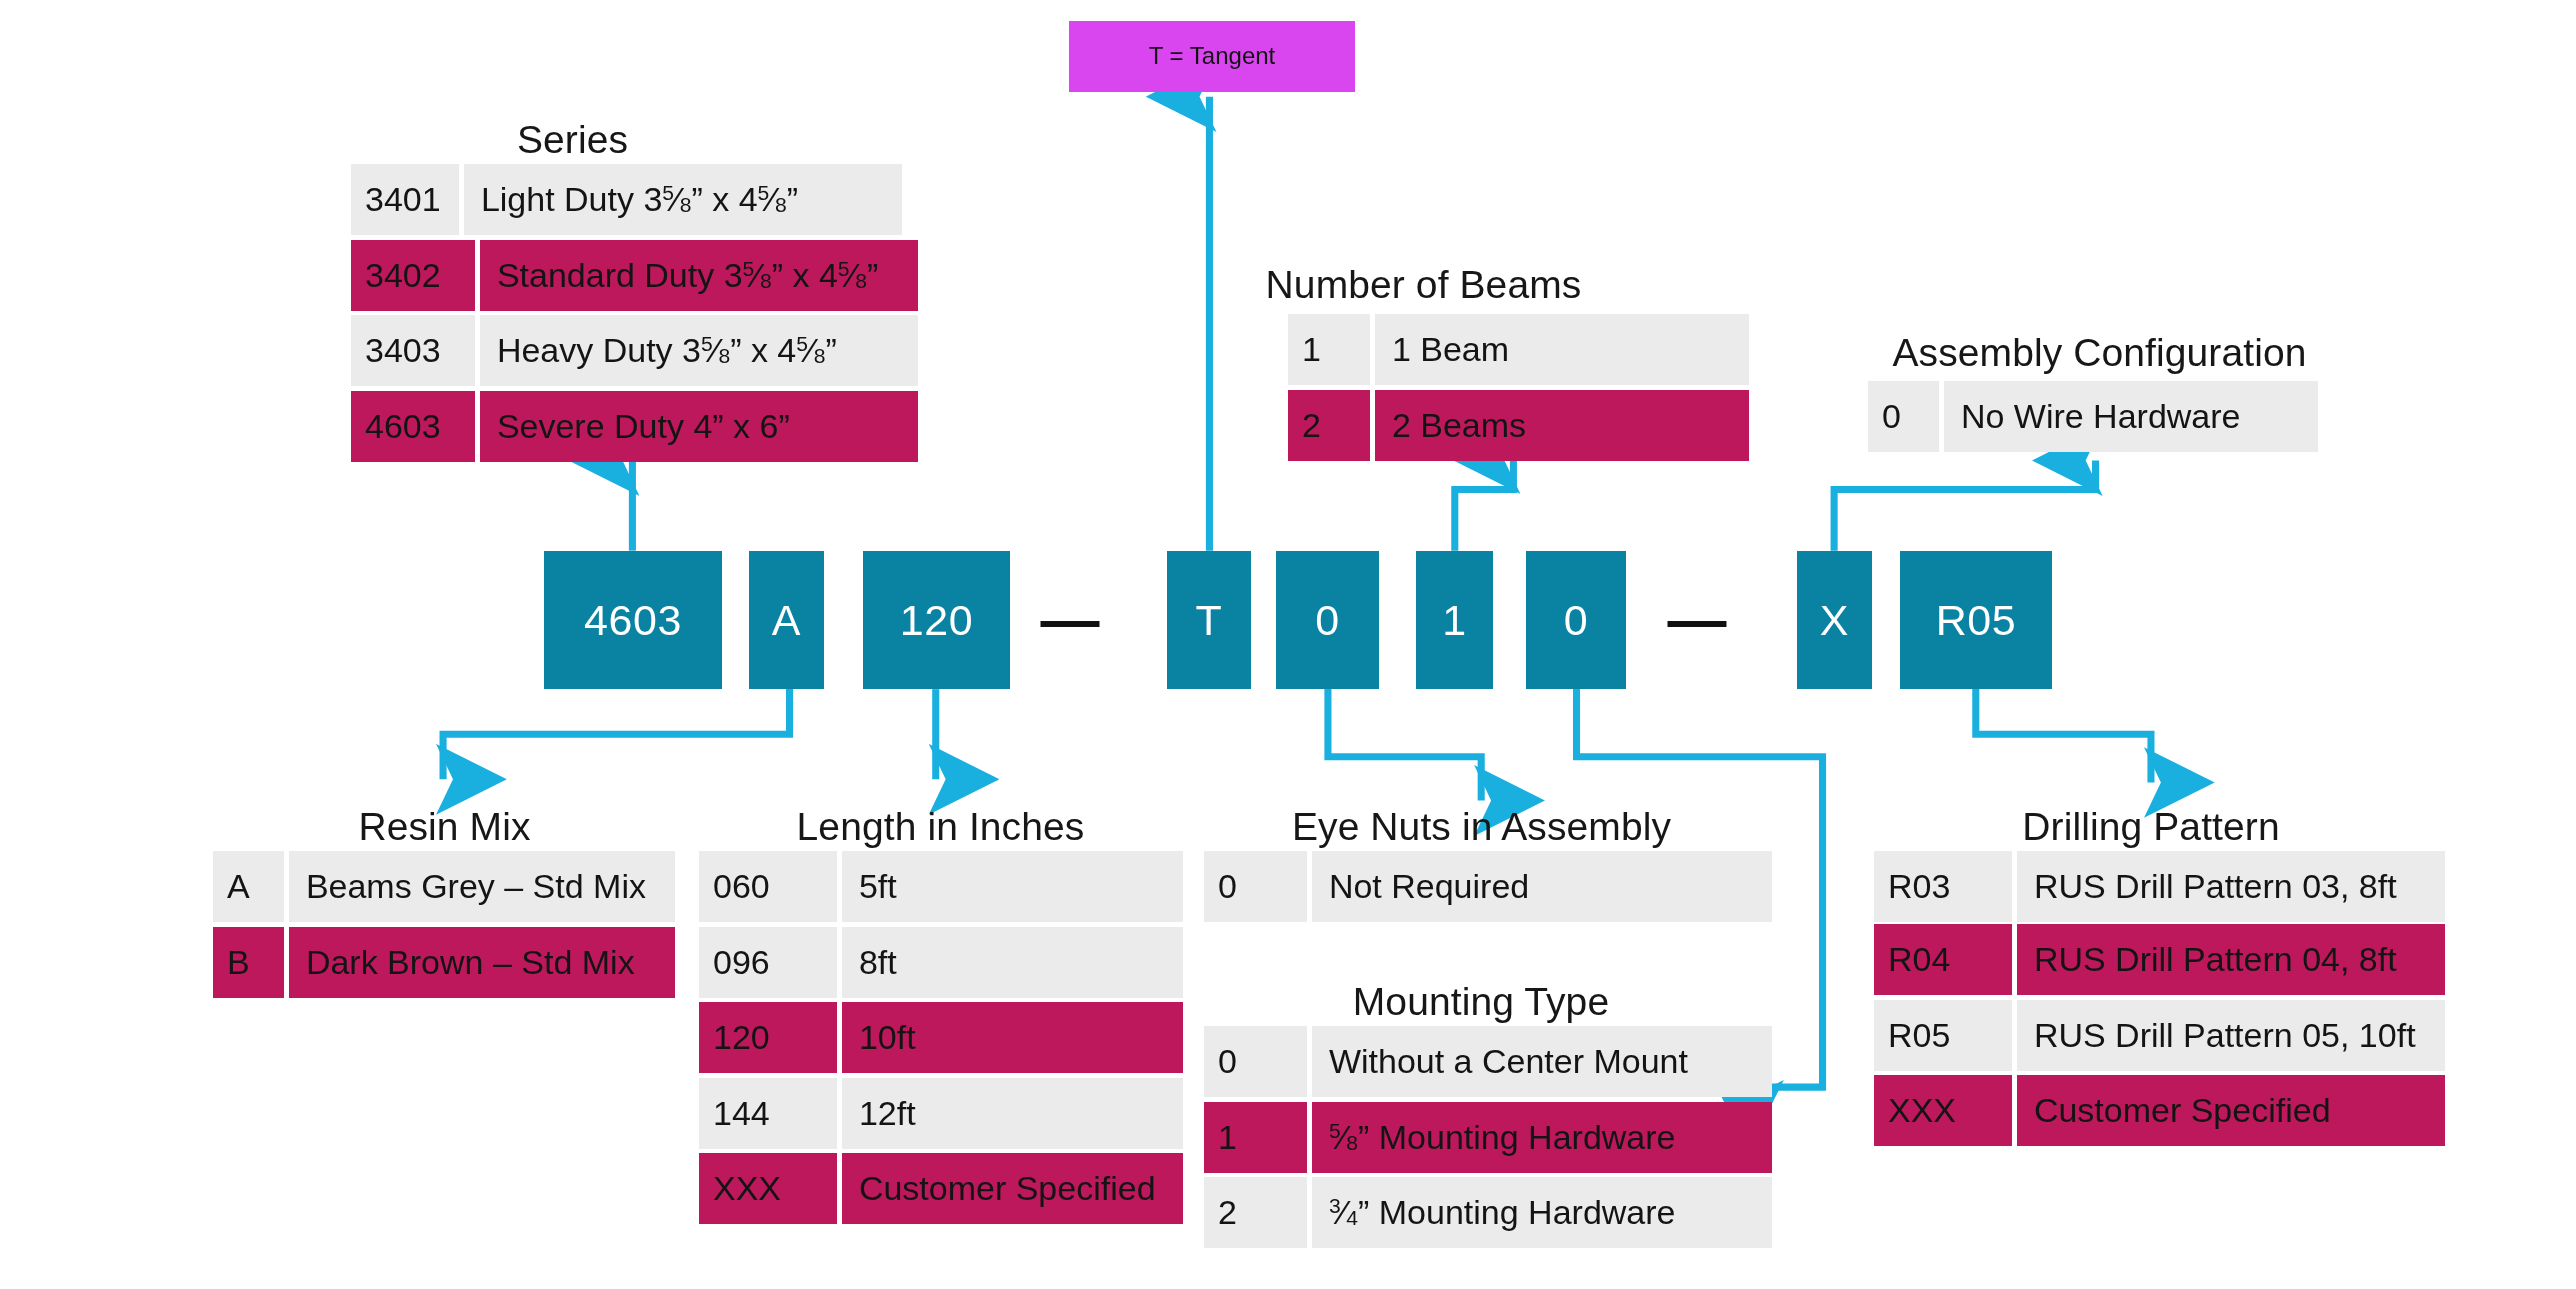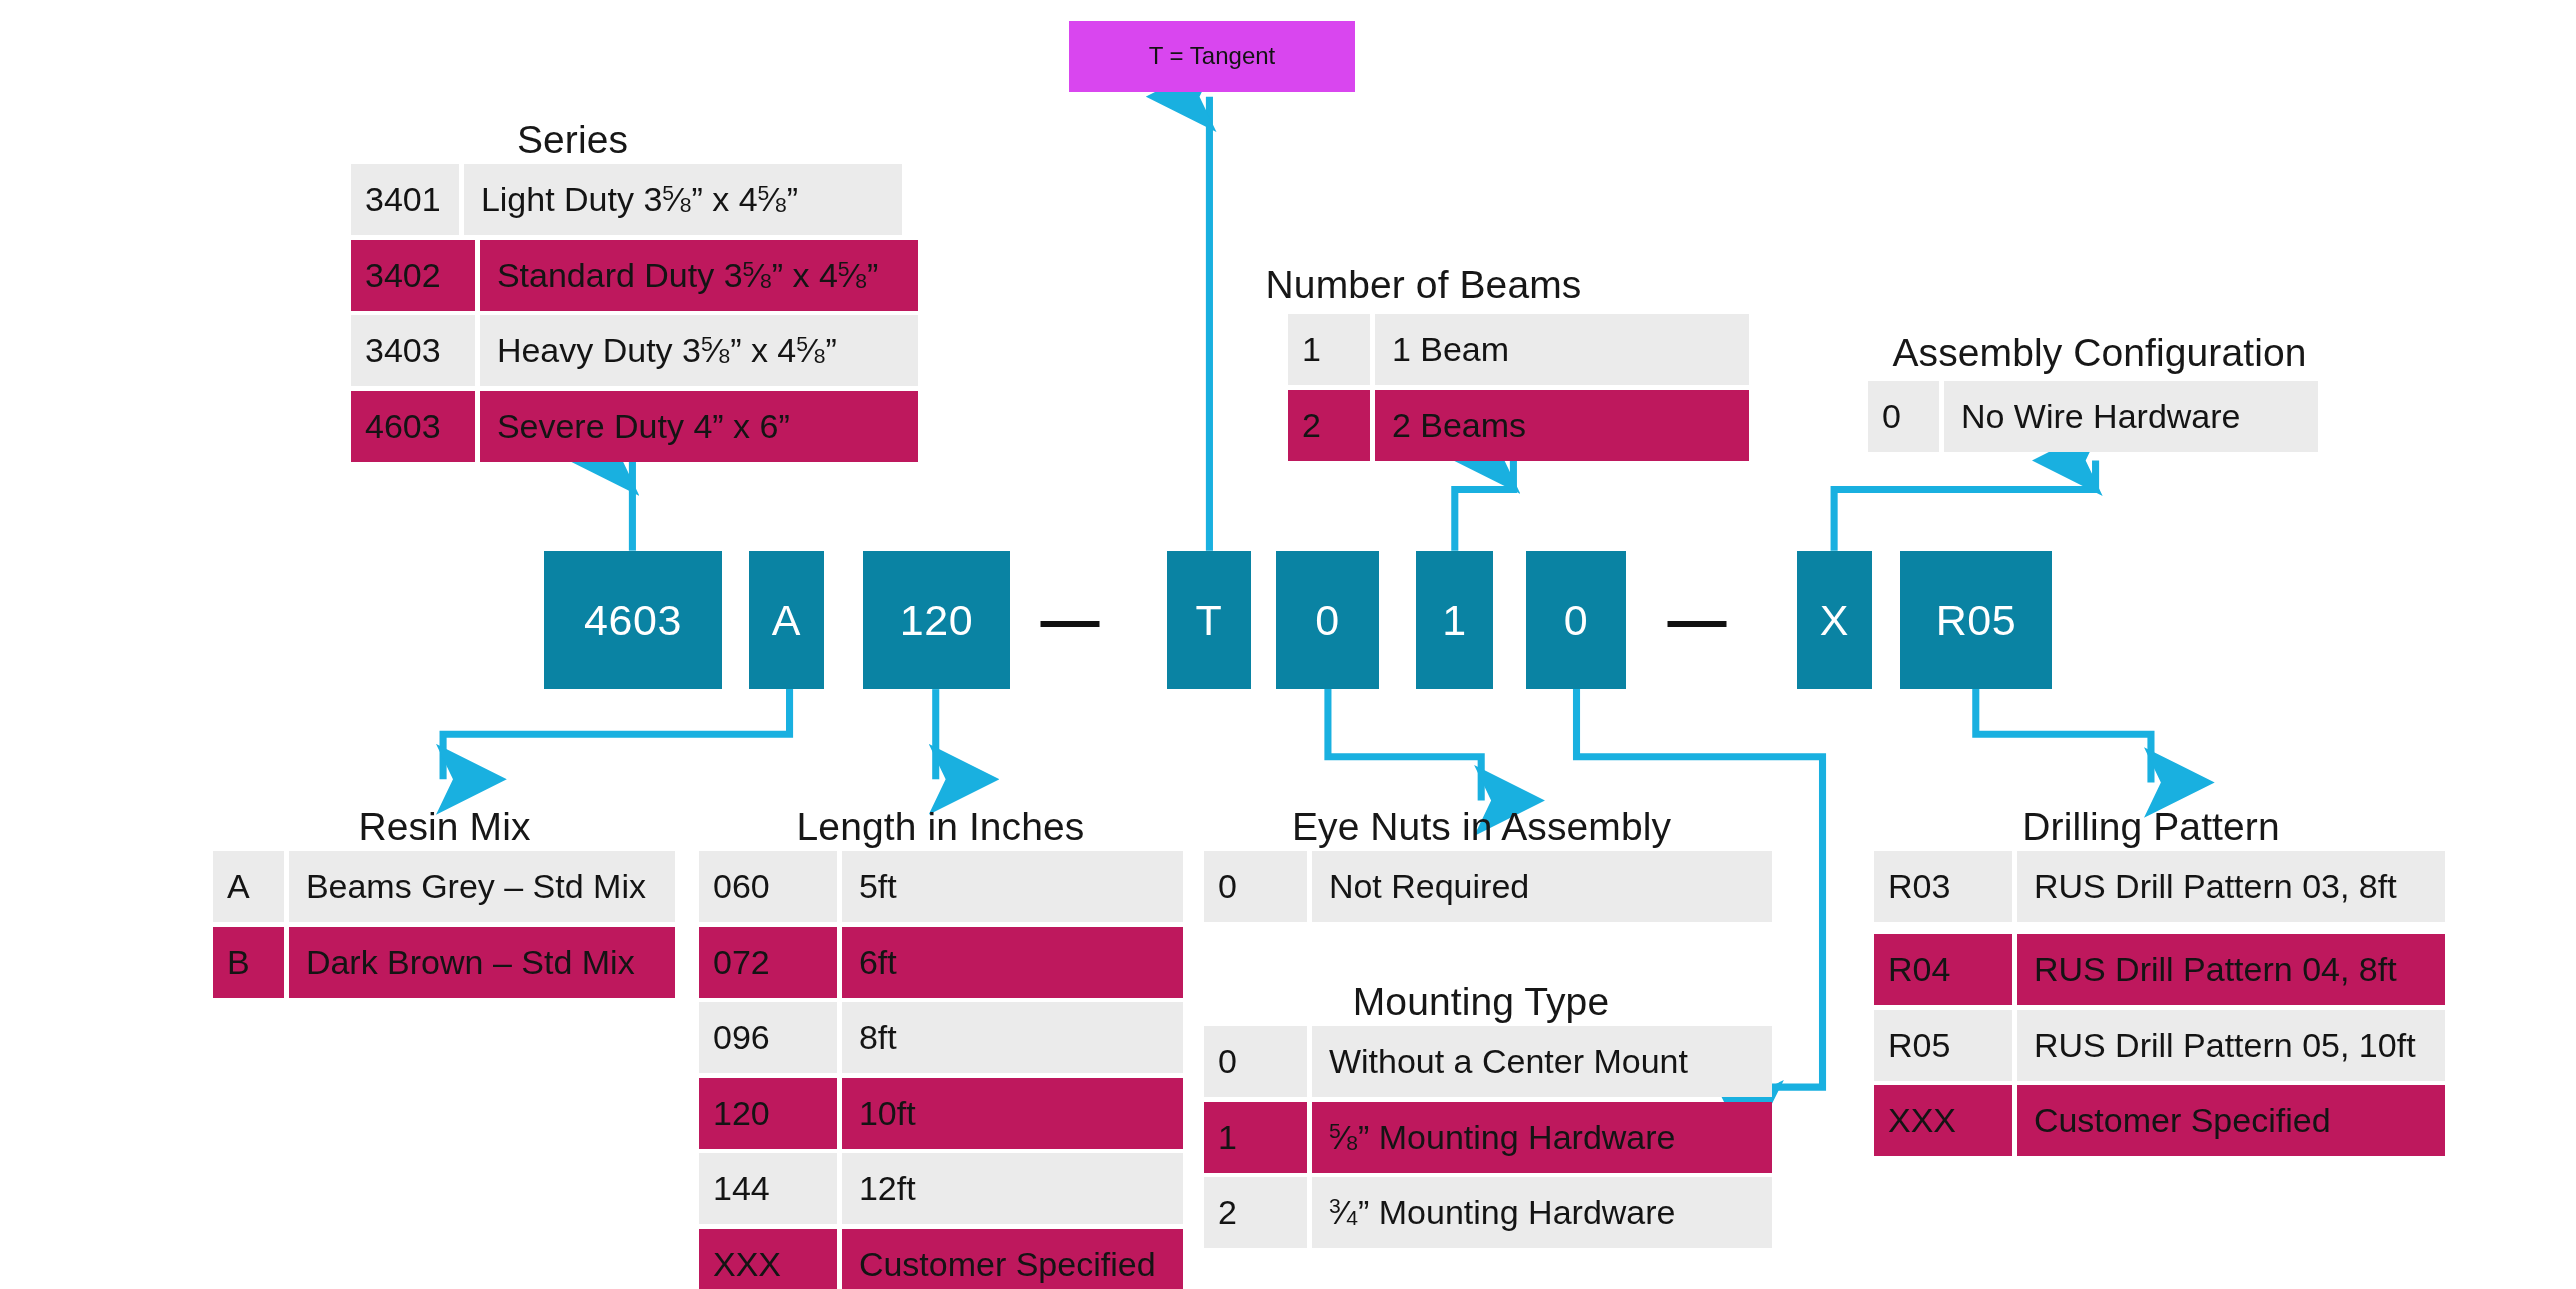--- a/index.html
+++ b/index.html
@@ -157,25 +157,20 @@
       </div>
     </div>
 
   <div class="grp-title" style="left:760px;top:793px;width:361px;">Length in Inches</div>
   <div class="tbl" id="tbl-length" style="left:699px;top:851px;">
       <div class="row lt" style="height: 71px; margin-bottom: 4.5px;">
         <div class="c-code" style="width: 138px; height: 71px;">060</div>
         <div class="gap"></div>
         <div class="c-desc" style="width: 341px; height: 71px;">5ft</div>
       </div>
-      <div class="row dk" style="height: 71px; margin-bottom: 4.5px;">
-        <div class="c-code" style="width: 138px; height: 71px;">072</div>
-        <div class="gap"></div>
-        <div class="c-desc" style="width: 341px; height: 71px;">6ft</div>
-      </div>
       <div class="row lt" style="height: 71px; margin-bottom: 4.5px;">
         <div class="c-code" style="width: 138px; height: 71px;">096</div>
         <div class="gap"></div>
         <div class="c-desc" style="width: 341px; height: 71px;">8ft</div>
       </div>
       <div class="row dk" style="height: 71px; margin-bottom: 4.5px;">
         <div class="c-code" style="width: 138px; height: 71px;">120</div>
         <div class="gap"></div>
         <div class="c-desc" style="width: 341px; height: 71px;">10ft</div>
       </div>
@@ -214,21 +209,21 @@
       </div>
       <div class="row lt" style="height: 71px; margin-bottom: 4.5px;">
         <div class="c-code" style="width: 103px; height: 71px;">2</div>
         <div class="gap"></div>
         <div class="c-desc" style="width: 460px; height: 71px;"><span class="frac"><sup class="fr">3</sup>⁄<sub class="fr">4</sub></span>” Mounting Hardware</div>
       </div>
     </div>
 
   <div class="grp-title" style="left:1945px;top:793px;width:412px;">Drilling Pattern</div>
   <div class="tbl" id="tbl-drill" style="left:1874px;top:851px;">
-      <div class="row lt" style="height: 71px; margin-bottom: 12px;">
+      <div class="row lt" style="height: 71px; margin-bottom: 2px;">
         <div class="c-code" style="width: 138px; height: 71px;">R03</div>
         <div class="gap"></div>
         <div class="c-desc" style="width: 428px; height: 71px;">RUS Drill Pattern 03, 8ft</div>
       </div>
       <div class="row dk" style="height: 71px; margin-bottom: 4.5px;">
         <div class="c-code" style="width: 138px; height: 71px;">R04</div>
         <div class="gap"></div>
         <div class="c-desc" style="width: 428px; height: 71px;">RUS Drill Pattern 04, 8ft</div>
       </div>
       <div class="row lt" style="height: 71px; margin-bottom: 4.5px;">

